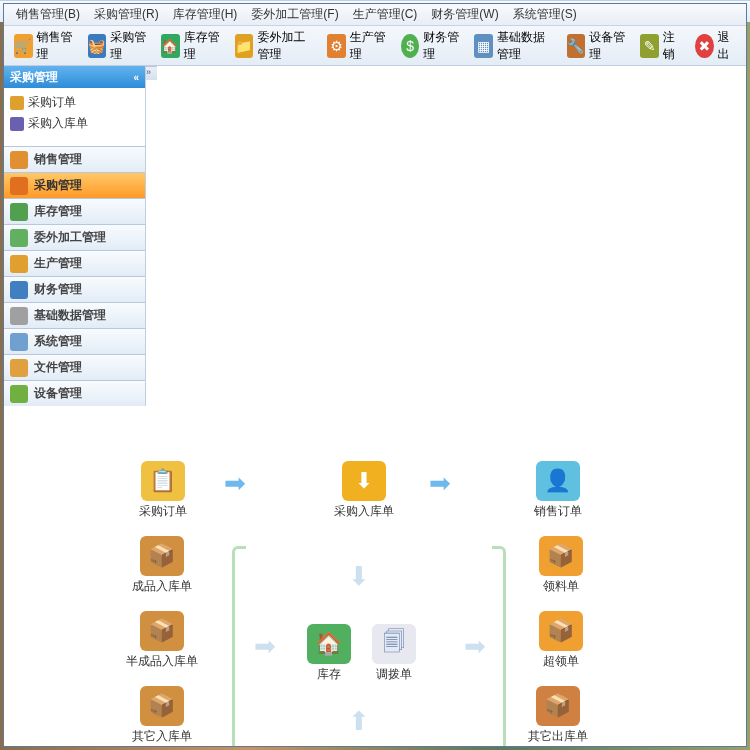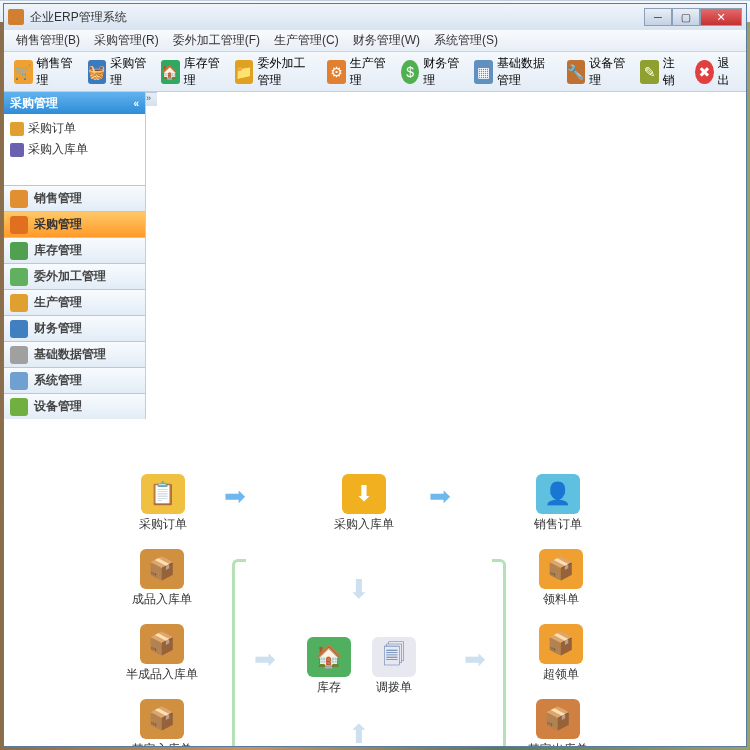--- a/index.html
+++ b/index.html
@@ -36,33 +36,25 @@
 .arrow { position: absolute; color:#cde0f0; font-size:26px; display:flex;align-items:center;justify-content:center; }
 .arrow.hl{color:#6fb8ee;}
 .bracket { position:absolute; border:3px solid #b8e0b8; border-right:none; width:14px; border-radius:6px 0 0 6px;}
 .bracket.r { border:3px solid #b8e0b8; border-left:none; border-radius:0 6px 6px 0;}
 .statusbar { height: 22px; background: linear-gradient(#f4f8fc,#e4ecf6); border-top: 1px solid #c0cee0; display: flex; align-items: center; padding: 0 8px; gap: 40px; color:#333; }
 </style>
 </head>
 <body>
 
 <div class="window">
-  <div class="titlebar">
-    <div class="ticon"></div>
-    <div class="title">企业ERP管理系统</div>
-    <div class="winbtns">
-      <div class="winbtn">─</div>
-      <div class="winbtn">▢</div>
-      <div class="winbtn close">✕</div>
-    </div>
-  </div>
 
   <div class="menubar">
     <span>销售管理(B)</span>
     <span>采购管理(R)</span>
+    <span>库存管理(H)</span>
     <span>委外加工管理(F)</span>
     <span>生产管理(C)</span>
     <span>财务管理(W)</span>
     <span>系统管理(S)</span>
   </div>
 
   <div class="toolbar">
     <div class="tbtn">
         <div class="tico i-sales">🛒</div>
         <span>销售管理</span>
@@ -148,20 +140,24 @@
           <div class="navico" style="background:#4080c0"></div>
           <span>财务管理</span>
         </div>
         <div class="navbtn">
           <div class="navico" style="background:#a0a0a0"></div>
           <span>基础数据管理</span>
         </div>
         <div class="navbtn">
           <div class="navico" style="background:#70a0d0"></div>
           <span>系统管理</span>
+        </div>
+        <div class="navbtn">
+          <div class="navico" style="background:#e0a040"></div>
+          <span>文件管理</span>
         </div>
         <div class="navbtn">
           <div class="navico" style="background:#70b040"></div>
           <span>设备管理</span>
         </div>
       </div>
       <div class="nfoot">»</div>
     </div>
 
     <div class="canvas">

